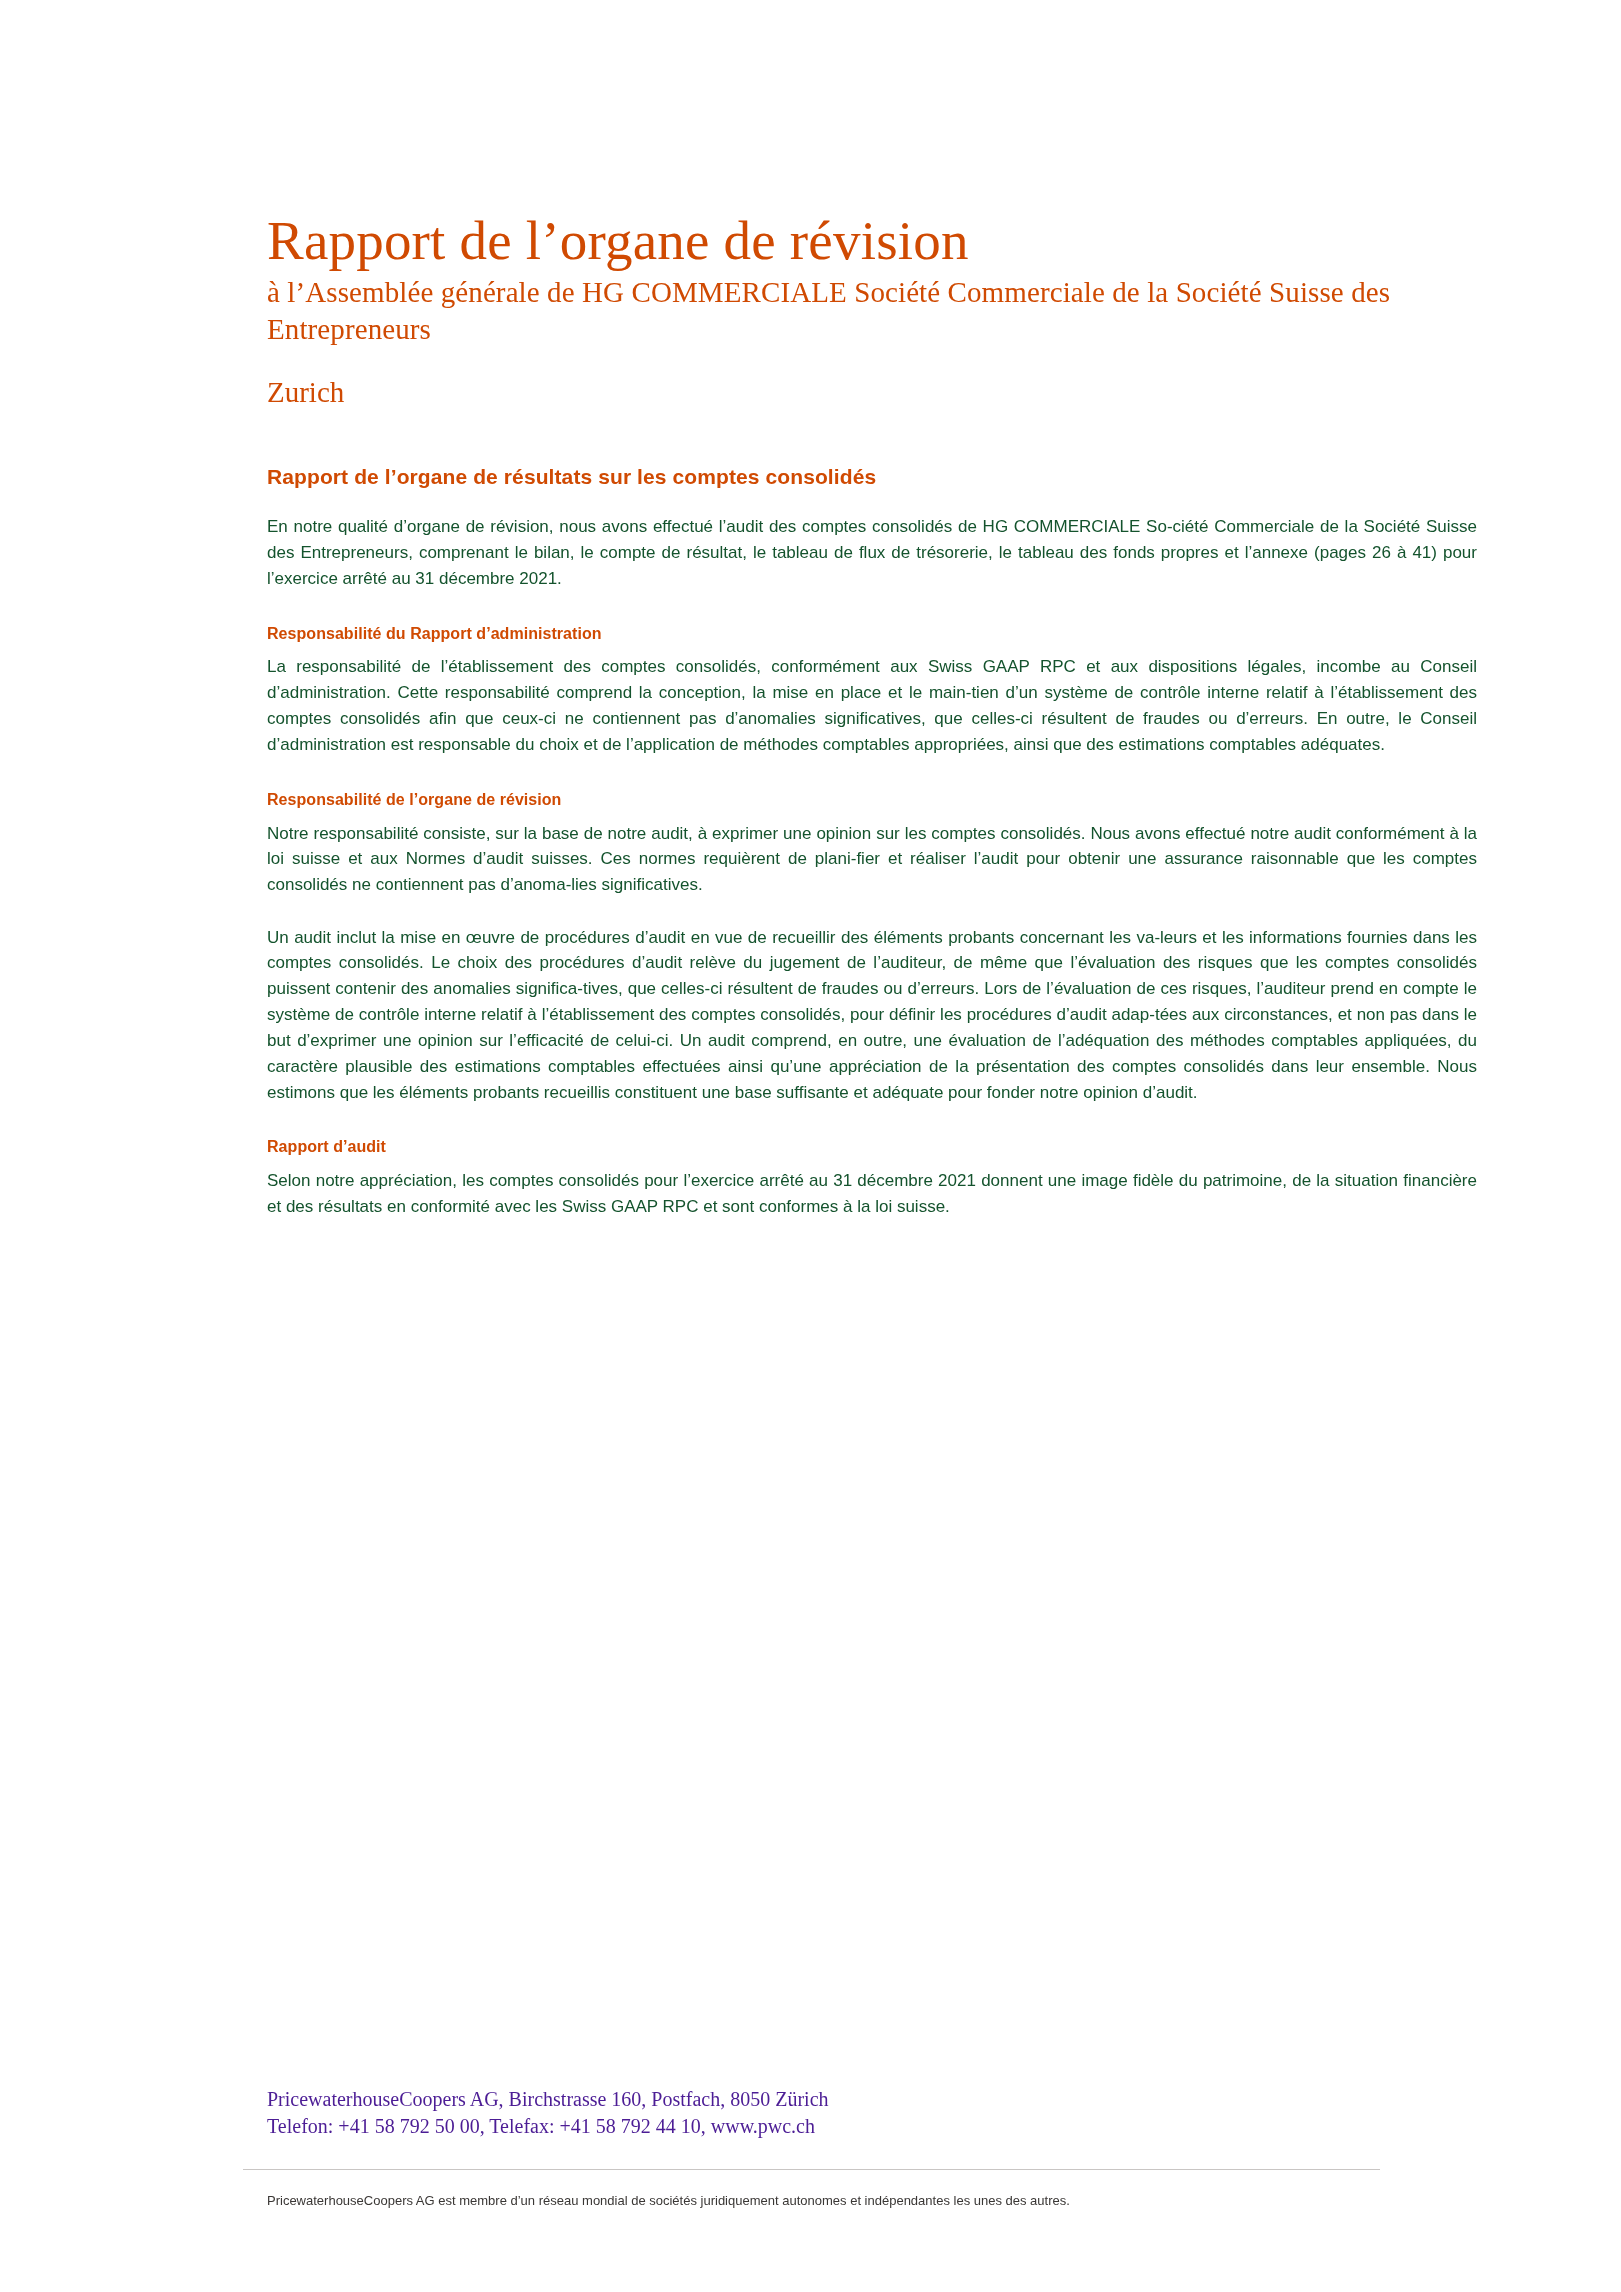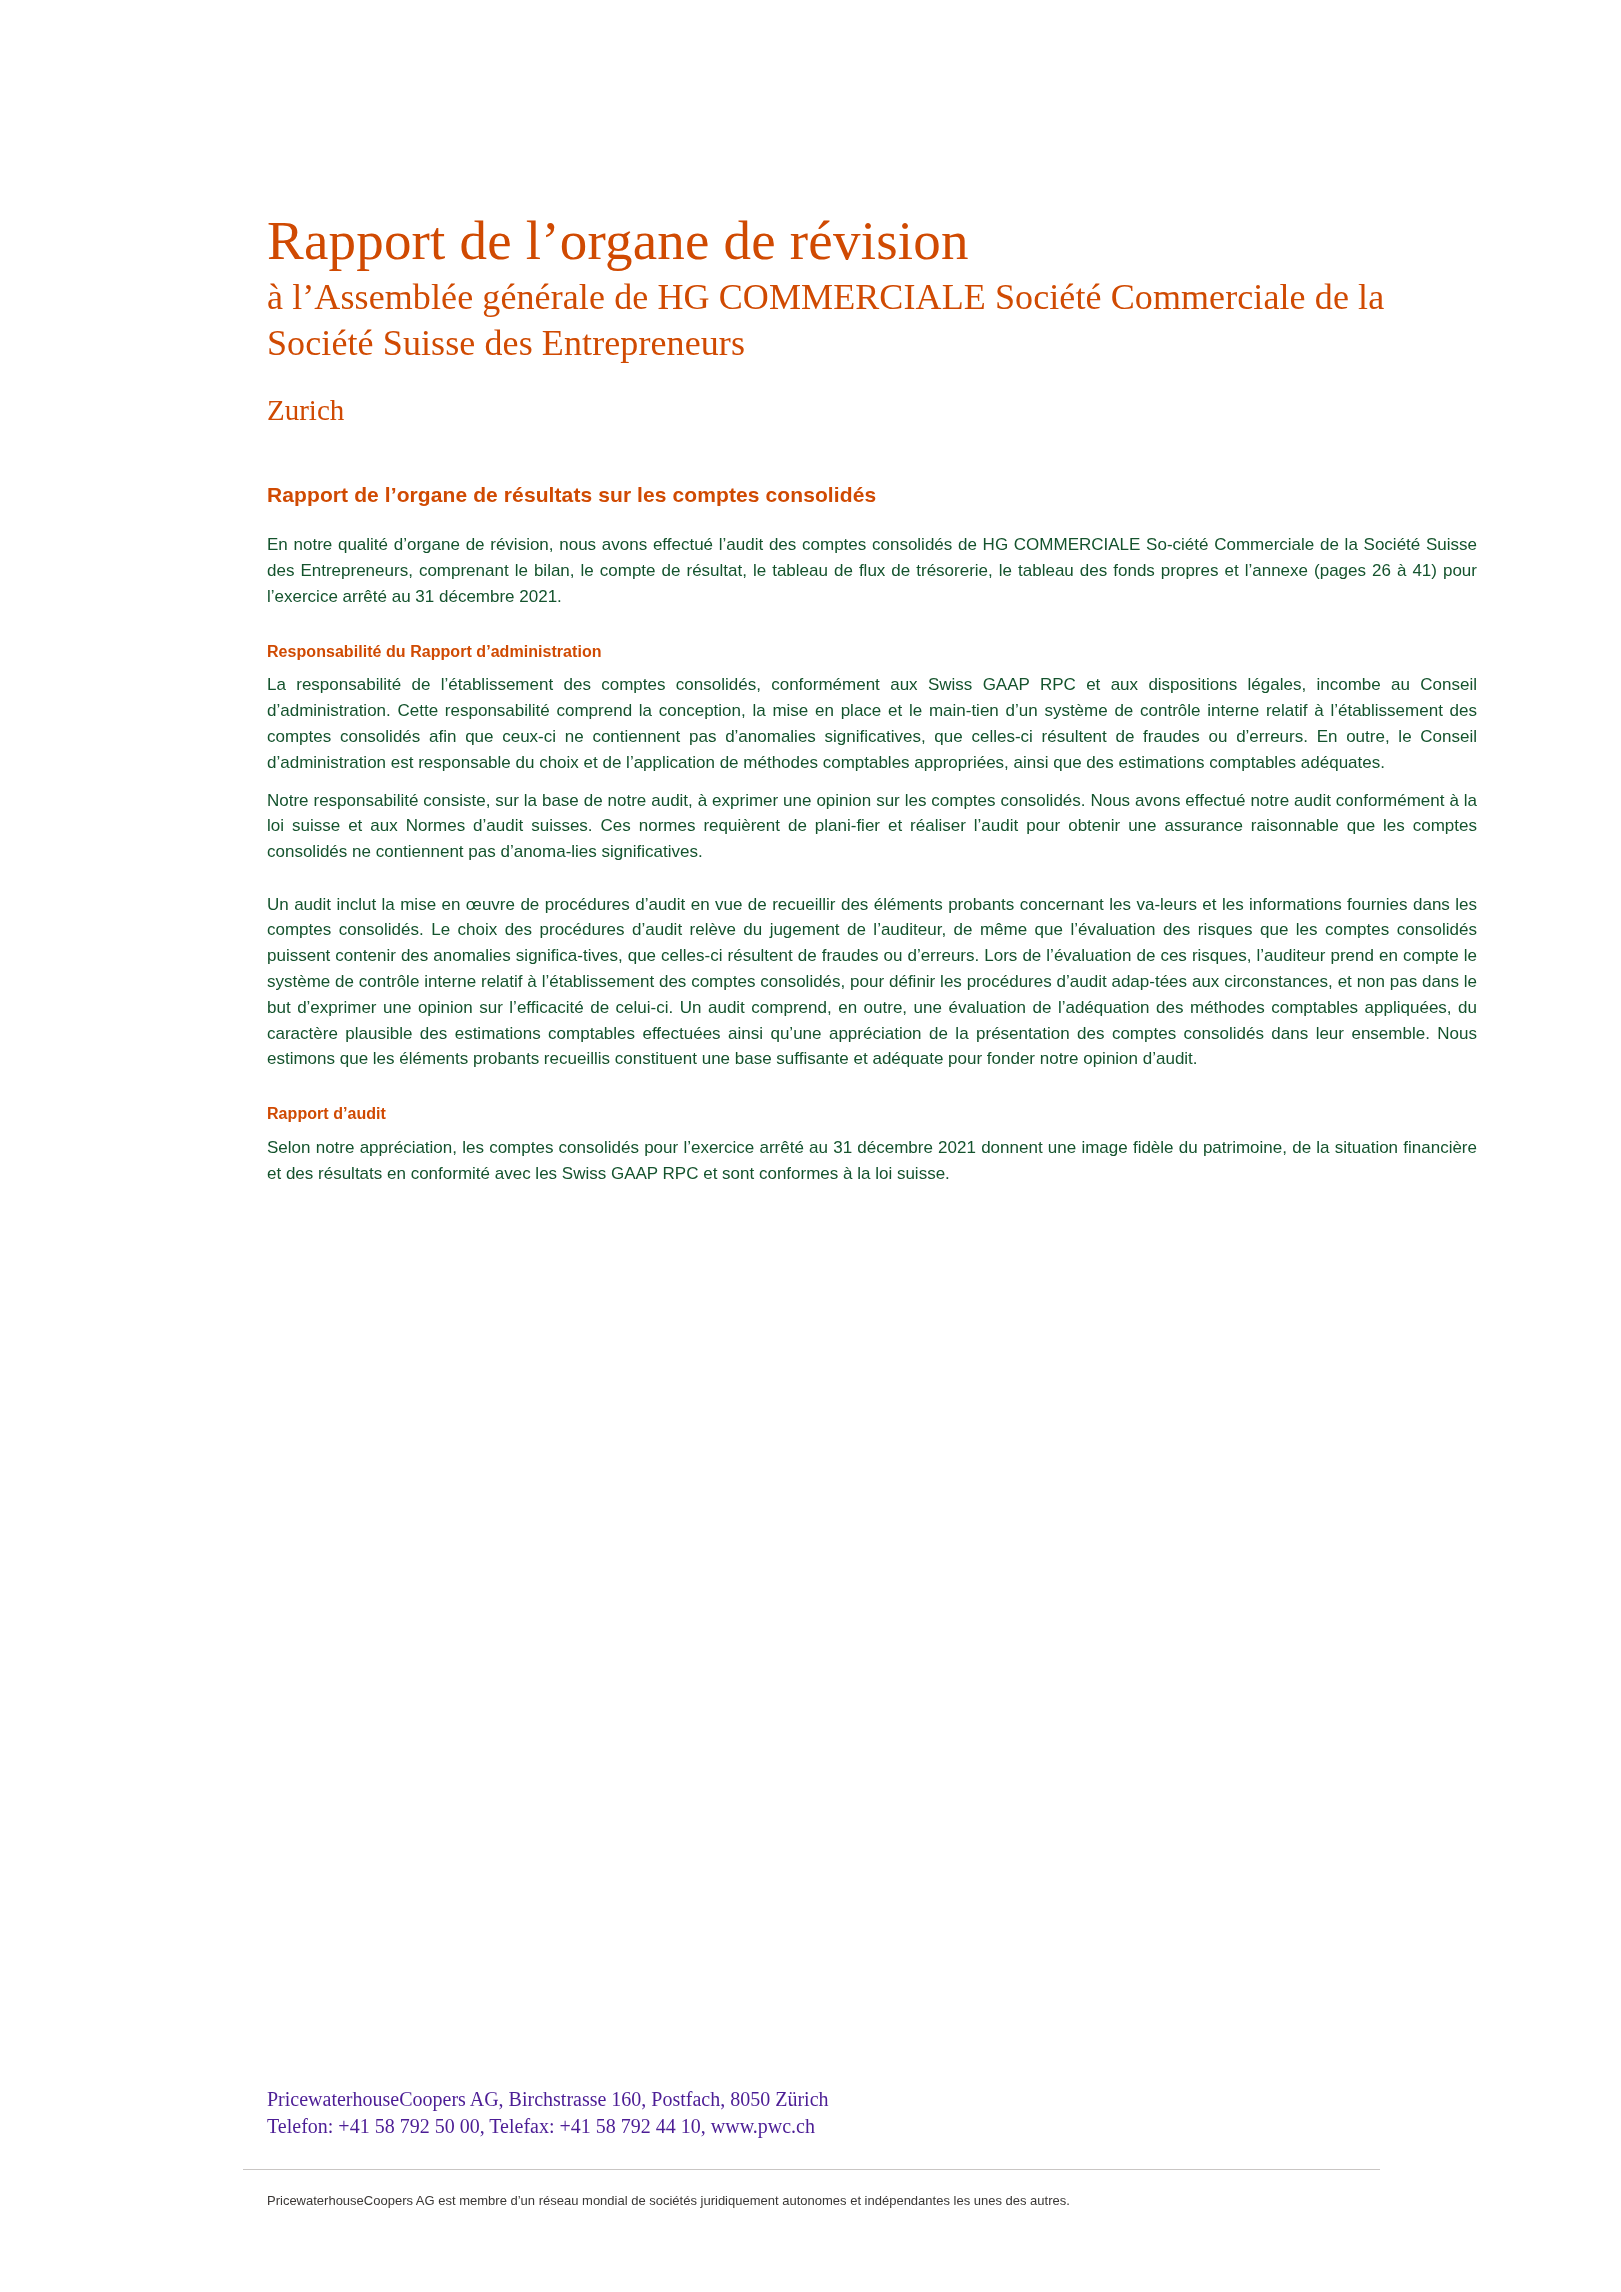--- a/index.html
+++ b/index.html
@@ -34,21 +34,21 @@
     font-family: "Liberation Serif", serif;
     font-size: 55px;
     line-height: 1.08;
     color: #d04a02;
     font-weight: normal;
     margin: 0 0 3.9px 0;
     letter-spacing: 0.2px;
   }
   .doc-subtitle {
     font-family: "Liberation Serif", serif;
-    font-size: 36px;
+    font-size: 29px;
     line-height: 1.28;
     color: #d04a02;
     font-weight: normal;
     margin: 0;
     letter-spacing: 0.1px;
   }
   .doc-place {
     font-family: "Liberation Serif", serif;
     font-size: 29px;
     line-height: 1.3;
@@ -139,20 +139,21 @@
 
     <div class="doc-place">Zurich</div>
 
     <h3 class="section-title">Rapport de l’organe de résultats sur les comptes consolidés</h3>
 
     <p class="body first">En notre qualité d’organe de révision, nous avons effectué l’audit des comptes consolidés de HG COMMERCIALE So-ciété Commerciale de la Société Suisse des Entrepreneurs, comprenant le bilan, le compte de résultat, le tableau de flux de trésorerie, le tableau des fonds propres et l’annexe (pages 26 à 41) pour l’exercice arrêté au 31 décembre 2021.</p>
 
     <h4 class="sub-heading">Responsabilité du Rapport d’administration</h4>
     <p class="body">La responsabilité de l’établissement des comptes consolidés, conformément aux Swiss GAAP RPC et aux dispositions légales, incombe au Conseil d’administration. Cette responsabilité comprend la conception, la mise en place et le main-tien d’un système de contrôle interne relatif à l’établissement des comptes consolidés afin que ceux-ci ne contiennent pas d’anomalies significatives, que celles-ci résultent de fraudes ou d’erreurs. En outre, le Conseil d’administration est responsable du choix et de l’application de méthodes comptables appropriées, ainsi que des estimations comptables adéquates.</p>
 
+    <h4 class="sub-heading">Responsabilité de l’organe de révision</h4>
     <p class="body">Notre responsabilité consiste, sur la base de notre audit, à exprimer une opinion sur les comptes consolidés. Nous avons effectué notre audit conformément à la loi suisse et aux Normes d’audit suisses. Ces normes requièrent de plani-fier et réaliser l’audit pour obtenir une assurance raisonnable que les comptes consolidés ne contiennent pas d’anoma-lies significatives.</p>
     <p class="body gap">Un audit inclut la mise en œuvre de procédures d’audit en vue de recueillir des éléments probants concernant les va-leurs et les informations fournies dans les comptes consolidés. Le choix des procédures d’audit relève du jugement de l’auditeur, de même que l’évaluation des risques que les comptes consolidés puissent contenir des anomalies significa-tives, que celles-ci résultent de fraudes ou d’erreurs. Lors de l’évaluation de ces risques, l’auditeur prend en compte le système de contrôle interne relatif à l’établissement des comptes consolidés, pour définir les procédures d’audit adap-tées aux circonstances, et non pas dans le but d’exprimer une opinion sur l’efficacité de celui-ci. Un audit comprend, en outre, une évaluation de l’adéquation des méthodes comptables appliquées, du caractère plausible des estimations comptables effectuées ainsi qu’une appréciation de la présentation des comptes consolidés dans leur ensemble. Nous estimons que les éléments probants recueillis constituent une base suffisante et adéquate pour fonder notre opinion d’audit.</p>
 
     <h4 class="sub-heading">Rapport d’audit</h4>
     <p class="body">Selon notre appréciation, les comptes consolidés pour l’exercice arrêté au 31 décembre 2021 donnent une image fidèle du patrimoine, de la situation financière et des résultats en conformité avec les Swiss GAAP RPC et sont conformes à la loi suisse.</p>
 
   </div>
 
   <div class="footer">
     <div class="footer-address">PricewaterhouseCoopers AG, Birchstrasse 160, Postfach, 8050 Zürich</div>

